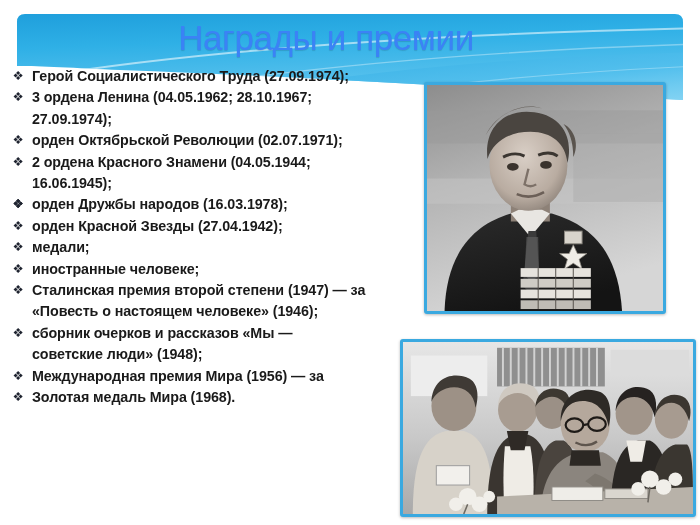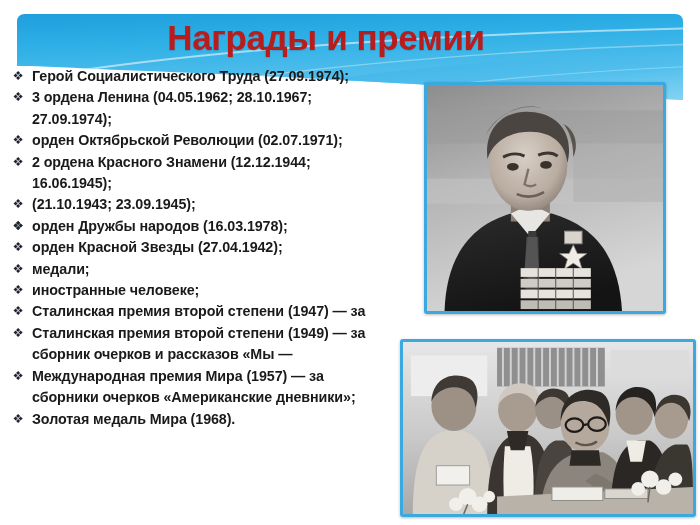--- a/index.html
+++ b/index.html
@@ -28,23 +28,23 @@
   #banner-svg { display: block; }
 
   #title {
     position: absolute;
     left: 0;
     top: 18px;
     width: 700px;
     text-align: center;
     padding-right: 48px;
     box-sizing: border-box;
-    color: #b91c1c;
+    color: #3b82f6;
     font-size: 35px;
-    font-weight: bold;
+    font-weight: normal;
     letter-spacing: -0.4px;
     line-height: 40px;
     white-space: nowrap;
     text-shadow: 0 1px 1px rgba(0,0,0,0.13);
   }
 
   
   #bullet-list {
     position: absolute;
     left: 8px;
@@ -156,26 +156,25 @@
         <span class="marker">❖</span>
         <span class="btext">3 ордена Ленина (04.05.1962; 28.10.1967;</span>
         <span class="cont-line">27.09.1974);</span>
       </li>
       <li class="bullet-row">
         <span class="marker">❖</span>
         <span class="btext">орден Октябрьской Революции (02.07.1971);</span>
       </li>
       <li class="bullet-row">
         <span class="marker">❖</span>
-        <span class="btext">2 ордена Красного Знамени  (12.12.1944;</span>
+        <span class="btext">2 ордена Красного Знамени  (04.05.1944;</span>
         <span class="cont-line">16.06.1945);</span>
       </li>
       <li class="bullet-row">
         <span class="marker">❖</span>
-        <span class="cont-line">(21.10.1943; 23.09.1945);</span>
       </li>
       <li class="bullet-row">
         <span class="marker">❖</span>
       </li>
       <li class="bullet-row">
         <span class="marker">❖</span>
         <span class="btext">орден Дружбы народов (16.03.1978);</span>
       </li>
       <li class="bullet-row">
         <span class="marker">❖</span>
@@ -185,30 +184,30 @@
         <span class="marker">❖</span>
         <span class="btext">медали;</span>
       </li>
       <li class="bullet-row">
         <span class="marker">❖</span>
         <span class="btext">иностранные человеке;</span>
       </li>
       <li class="bullet-row">
         <span class="marker">❖</span>
         <span class="btext">Сталинская премия второй степени (1947) — за</span>
-      </li>
-      <li class="bullet-row">
-        <span class="marker">❖</span>
-        <span class="btext">Сталинская премия второй степени (1949) — за</span>
+        <span class="cont-line">«Повесть о настоящем человеке» (1946);</span>
+      </li>
+      <li class="bullet-row">
+        <span class="marker">❖</span>
         <span class="cont-line">сборник очерков и рассказов «Мы —</span>
-      </li>
-      <li class="bullet-row">
-        <span class="marker">❖</span>
-        <span class="btext">Международная премия Мира (1957) — за</span>
-        <span class="cont-line">сборники очерков «Американские дневники»;</span>
+        <span class="cont-line">советские люди» (1948);</span>
+      </li>
+      <li class="bullet-row">
+        <span class="marker">❖</span>
+        <span class="btext">Международная премия Мира (1956) — за</span>
       </li>
       <li class="bullet-row">
         <span class="marker">❖</span>
         <span class="btext">Золотая медаль Мира (1968).</span>
       </li>
     </ul>
 
   <div id="photo-top" class="photo-frame">
     <svg class="photo-svg" viewBox="0 0 242 232" preserveAspectRatio="none" xmlns="http://www.w3.org/2000/svg">
       <defs>

